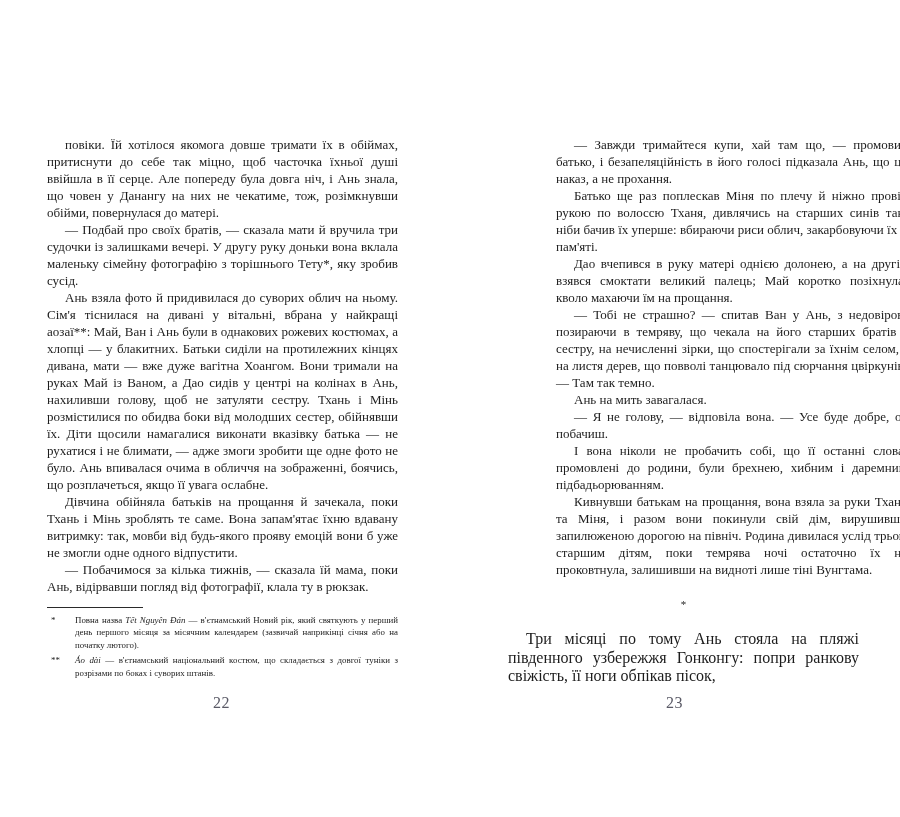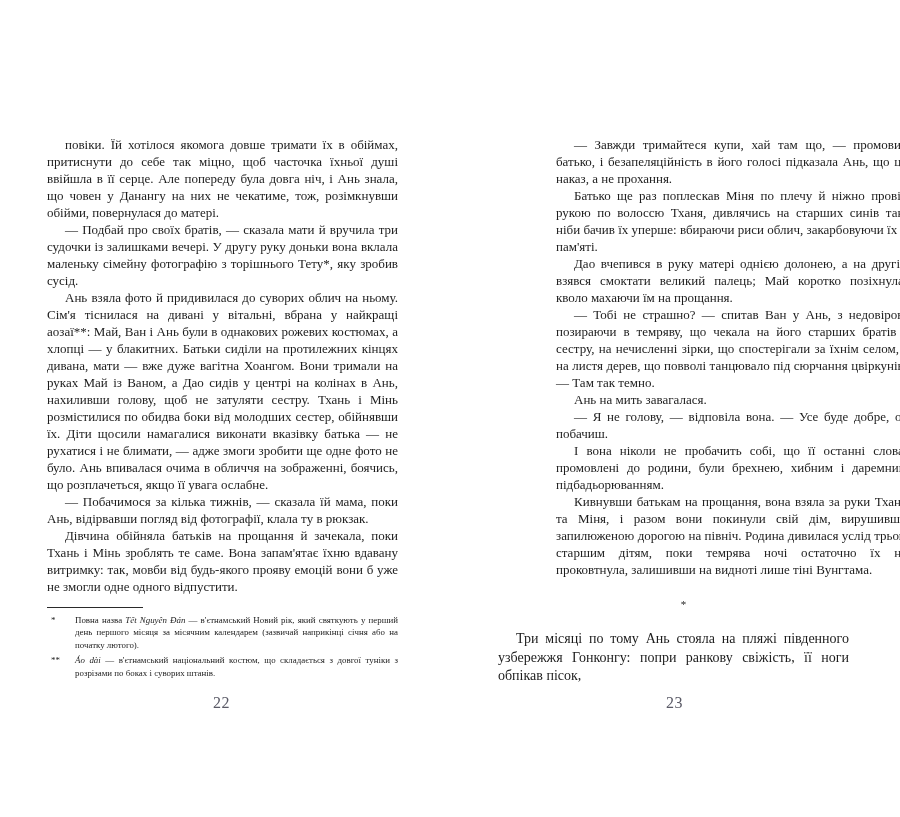--- a/index.html
+++ b/index.html
@@ -89,24 +89,24 @@
     top: 598px;
     width: 351px;
     text-align: center;
     font-size: 11px;
     line-height: 12px;
     color: #1c1c1c;
   }
 
   .tail-par {
     position: absolute;
-    left: 48px;
+    left: 58px;
     top: 630px;
     width: 351px;
-    font-size: 14px;
+    font-size: 16px;
     line-height: 18.7px;
     text-align: justify;
   }
   .tail-par p {
     margin: 0;
     text-indent: 18px;
   }
 
   .folio {
     position: absolute;
@@ -123,22 +123,22 @@
 <body>
 
 <div class="spread">
 
   <div class="page page-left">
 
     <div class="textblock">
       <p>повіки. Їй хотілося якомога довше тримати їх в обіймах, притиснути до себе так міцно, щоб часточка їхньої душі ввійшла в її серце. Але попереду була довга ніч, і Ань знала, що човен у Данангу на них не чекатиме, тож, розімкнувши обійми, повернулася до матері.</p>
       <p>— Подбай про своїх братів, — сказала мати й вручила три судочки із залишками вечері. У другу руку доньки вона вклала маленьку сімейну фотографію з торішнього Тету*, яку зробив сусід.</p>
       <p>Ань взяла фото й придивилася до суворих облич на ньому. Сім'я тіснилася на дивані у вітальні, вбрана у найкращі аозаї**: Май, Ван і Ань були в однакових рожевих костюмах, а хлопці — у блакитних. Батьки сиділи на протилежних кінцях дивана, мати — вже дуже вагітна Хоангом. Вони тримали на руках Май із Ваном, а Дао сидів у центрі на колінах в Ань, нахиливши голову, щоб не затуляти сестру. Тхань і Мінь розмістилися по обидва боки від молодших сестер, обійнявши їх. Діти щосили намагалися виконати вказівку батька — не рухатися і не блимати, — адже змоги зробити ще одне фото не було. Ань впивалася очима в обличчя на зображенні, боячись, що розплачеться, якщо її увага ослабне.</p>
+      <p>Дівчина обійняла батьків на прощання й зачекала, поки Тхань і Мінь зроблять те саме. Вона запам'ятає їхню вдавану витримку: так, мовби від будь-якого прояву емоцій вони б уже не змогли одне одного відпустити.</p>
       <p>— Побачимося за кілька тижнів, — сказала їй мама, поки Ань, відірвавши погляд від фотографії, клала ту в рюкзак.</p>
-      <p>Дівчина обійняла батьків на прощання й зачекала, поки Тхань і Мінь зроблять те саме. Вона запам'ятає їхню вдавану витримку: так, мовби від будь-якого прояву емоцій вони б уже не змогли одне одного відпустити.</p>
     </div>
 
     <div class="footnotes">
       <div class="fn-rule"></div>
 
       <div class="fn-item">
         <span class="fn-marker">*</span>
         <span>Повна назва </span><span class="fn-term">Tết Nguyên Đán</span><span> — в'єтнамський Новий рік, який святкують у перший день першого місяця за місячним календарем (зазвичай наприкінці січня або на початку лютого).</span>
       </div>
 

